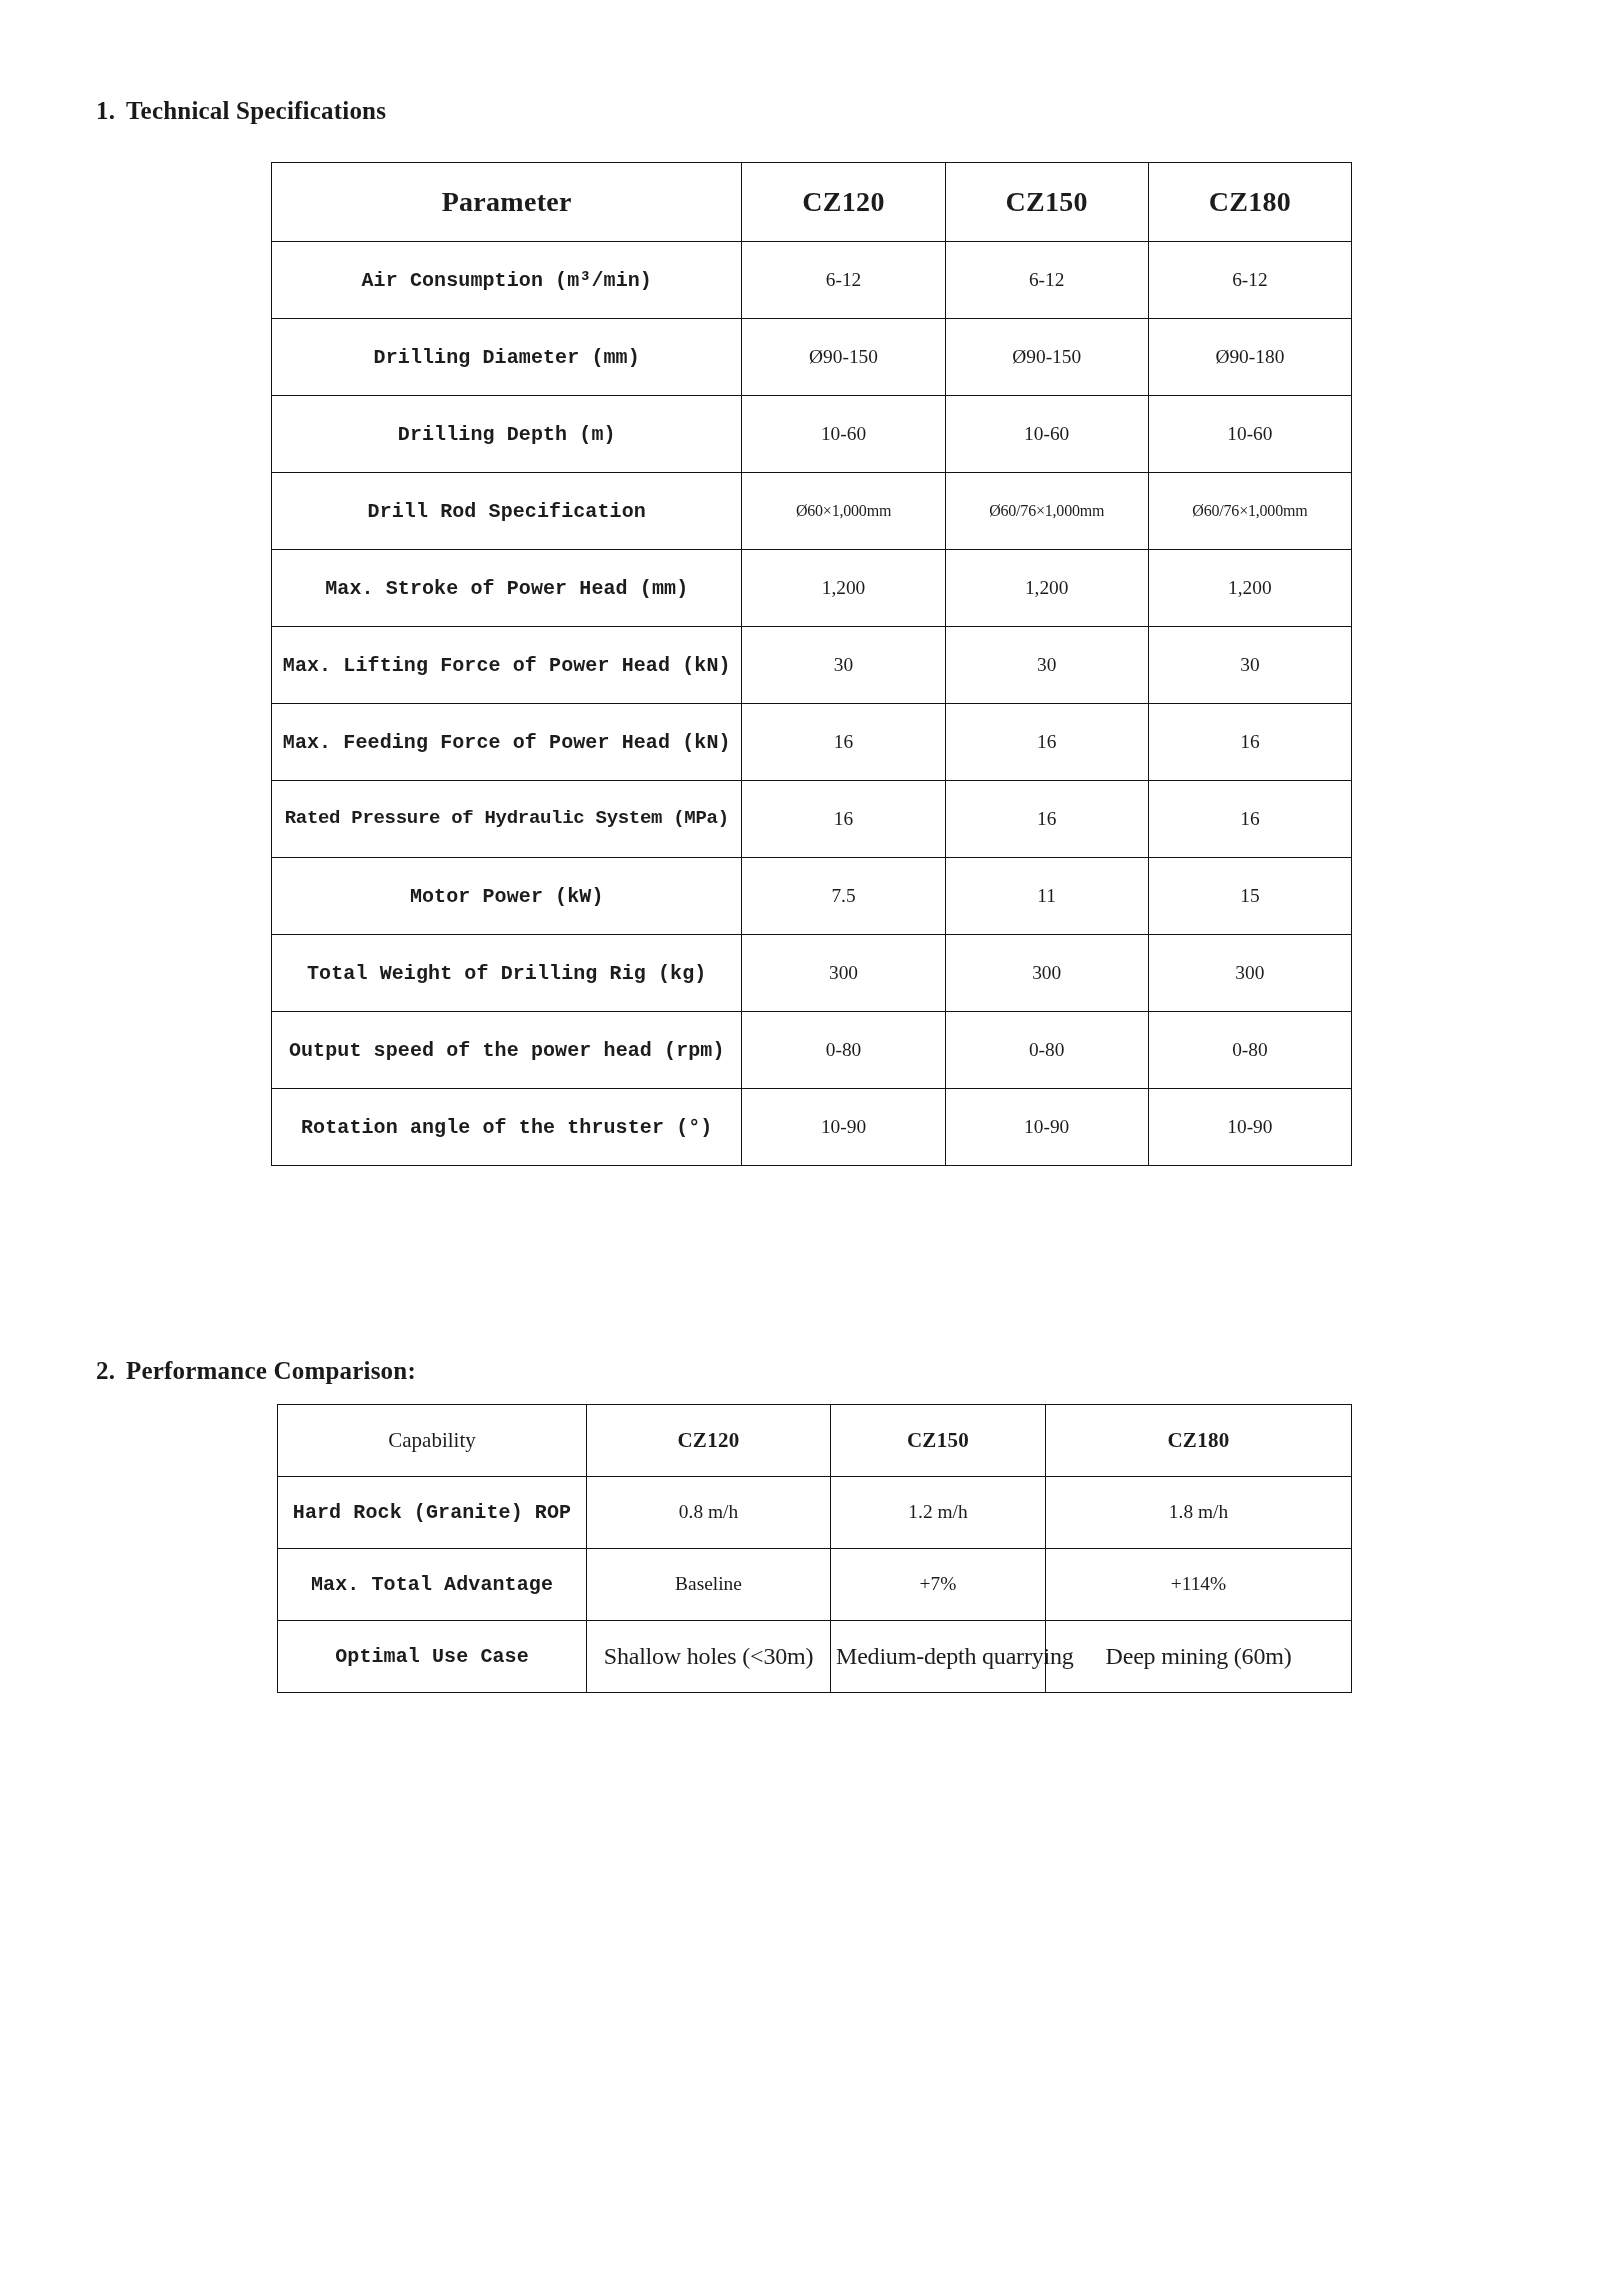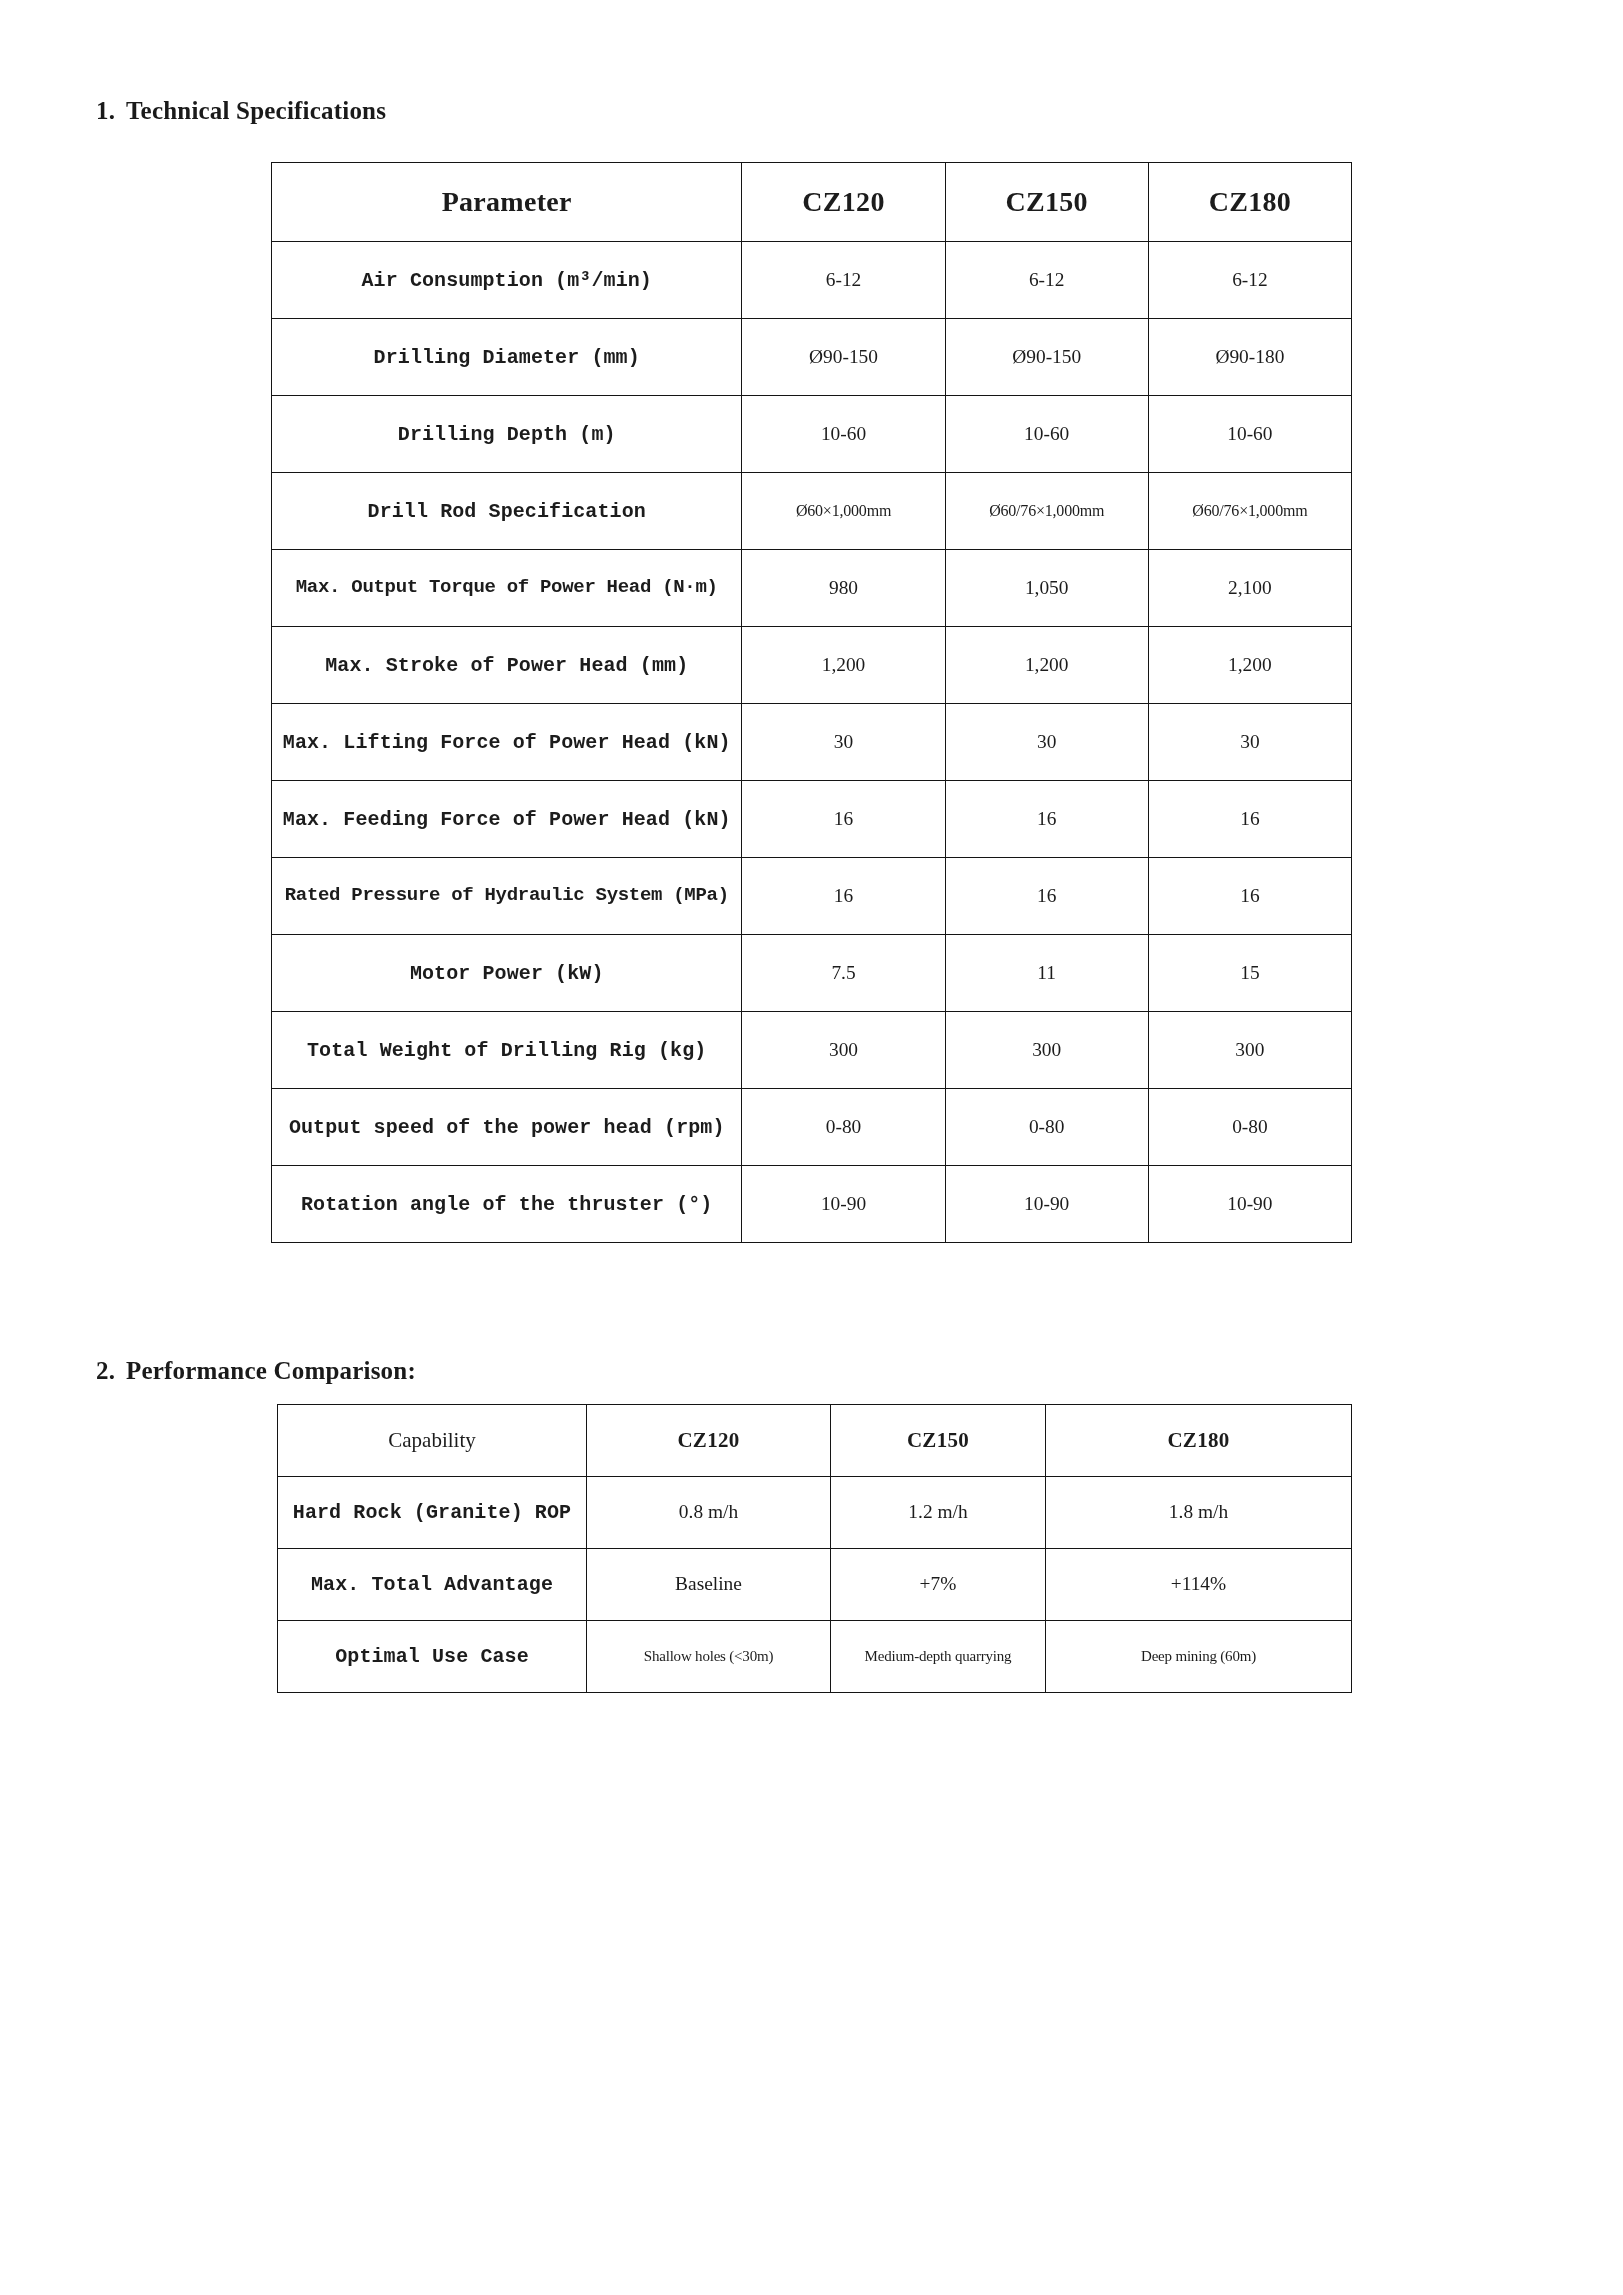--- a/index.html
+++ b/index.html
@@ -102,21 +102,21 @@
     width: 1074px;
   }
   #table-perf col.c-cap  { width: 309px; }
   #table-perf col.c-d1   { width: 244px; }
   #table-perf col.c-d2   { width: 215px; }
   #table-perf col.c-d3   { width: 306px; }
   #table-perf tr { height: 72px; }
   #table-perf .colhead { font-weight: bold; font-size: 21px; }
   #table-perf .caphead { font-weight: normal; font-size: 21px; }
   #table-perf .val { font-size: 19.4px; }
-  #table-perf .val.narrow { font-size: 15px; letter-spacing: -0.2px; white-space: nowrap; }
+  #table-perf .val.narrow { font-size: 24px; letter-spacing: -0.2px; white-space: nowrap; }
 </style>
 </head>
 <body>
 
 <div class="page">
 
   <div class="section-heading" id="heading-1">
     <span class="section-number">1.</span>
     <span class="section-title">Technical Specifications</span>
   </div>
@@ -157,26 +157,20 @@
         <td class="val">10-60</td>
       </tr>
 
       <tr>
         <td class="rowlabel">Drill Rod Specification</td>
         <td class="val tight">Ø60×1,000mm</td>
         <td class="val tight">Ø60/76×1,000mm</td>
         <td class="val tight">Ø60/76×1,000mm</td>
       </tr>
 
-      <tr>
-        <td class="rowlabel tight">Max. Output Torque of Power Head (N·m)</td>
-        <td class="val">980</td>
-        <td class="val">1,050</td>
-        <td class="val">2,100</td>
-      </tr>
 
       <tr>
         <td class="rowlabel">Max. Stroke of Power Head (mm)</td>
         <td class="val">1,200</td>
         <td class="val">1,200</td>
         <td class="val">1,200</td>
       </tr>
 
       <tr>
         <td class="rowlabel">Max. Lifting Force of Power Head (kN)</td>

